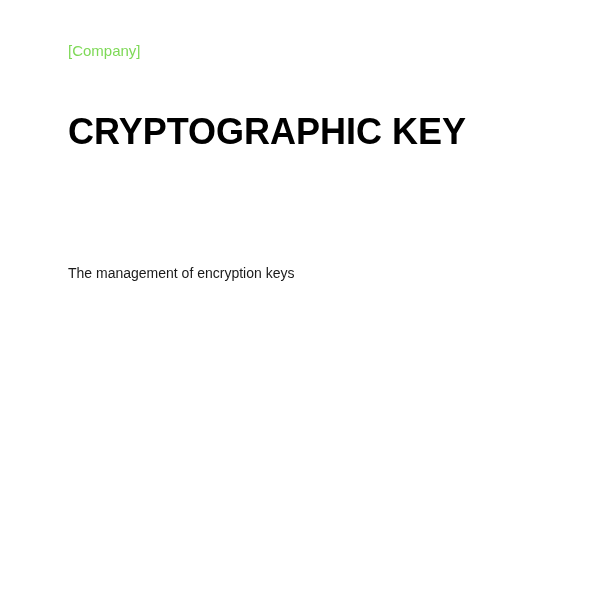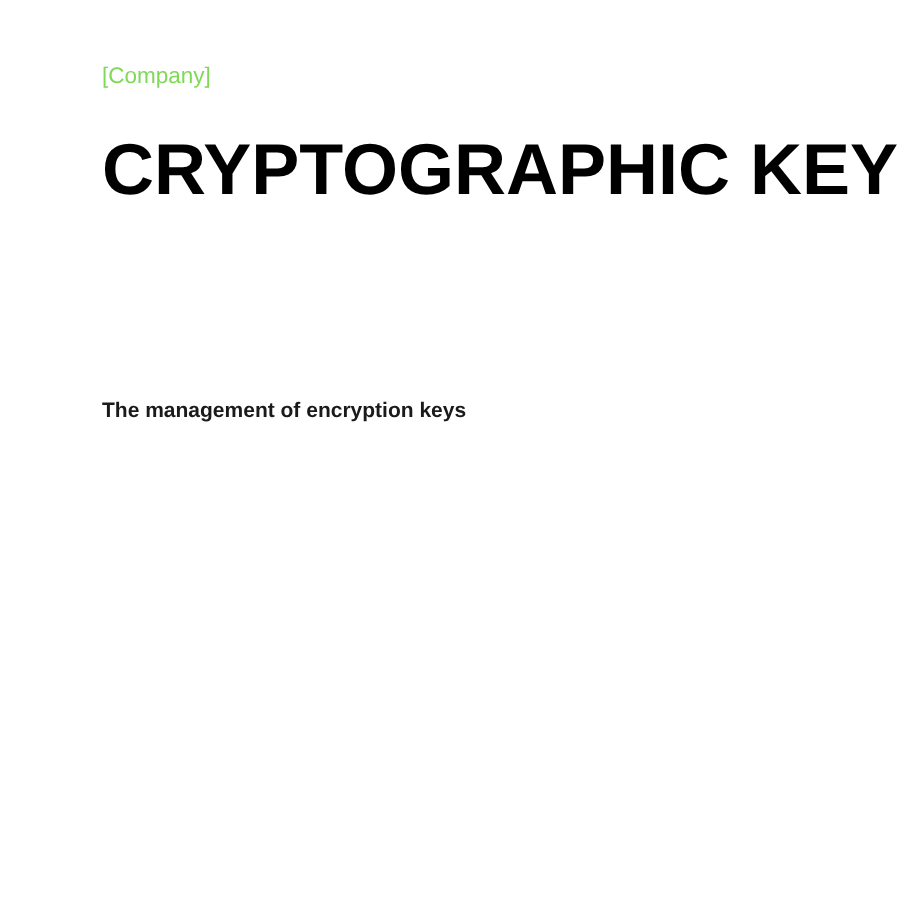--- a/index.html
+++ b/index.html
@@ -29,35 +29,36 @@
     top: 43px;
     font-size: 15px;
     font-weight: 400;
     color: #7ED957;
     line-height: 1.1;
     white-space: nowrap;
   }
   .title-line {
     position: absolute;
     left: 68px;
-    font-size: 48px;
+    font-size: 36px;
     font-weight: 700;
     color: #000000;
     line-height: 1;
     letter-spacing: 0px;
     white-space: nowrap;
+    margin-top: 24px;
   }
   .title-line-1 { top: 90px; }
   .title-line-2 { top: 174px; }
   .subtitle {
     position: absolute;
     left: 68px;
     top: 265px;
     font-size: 14px;
-    font-weight: 700;
+    font-weight: 400;
     color: #1a1a1a;
     line-height: 1.2;
     white-space: nowrap;
   }
 </style>
 </head>
 <body>
 
 <div class="page">
   <div class="company-label">[Company]</div>

